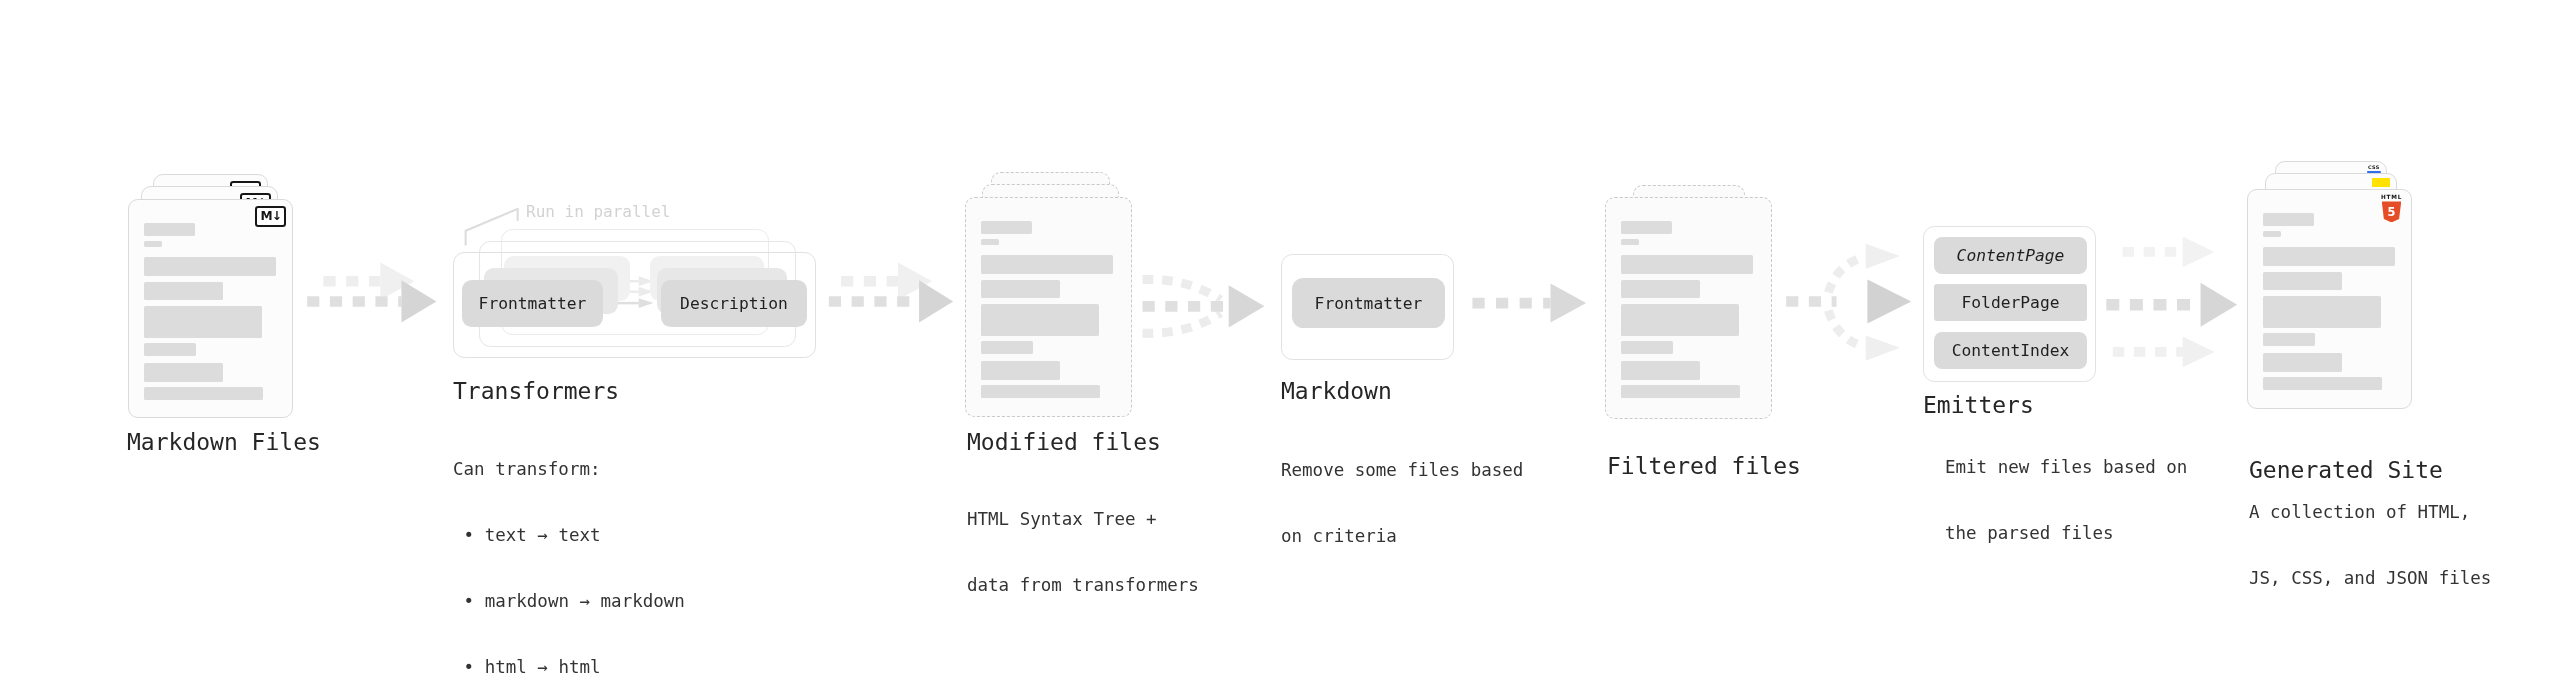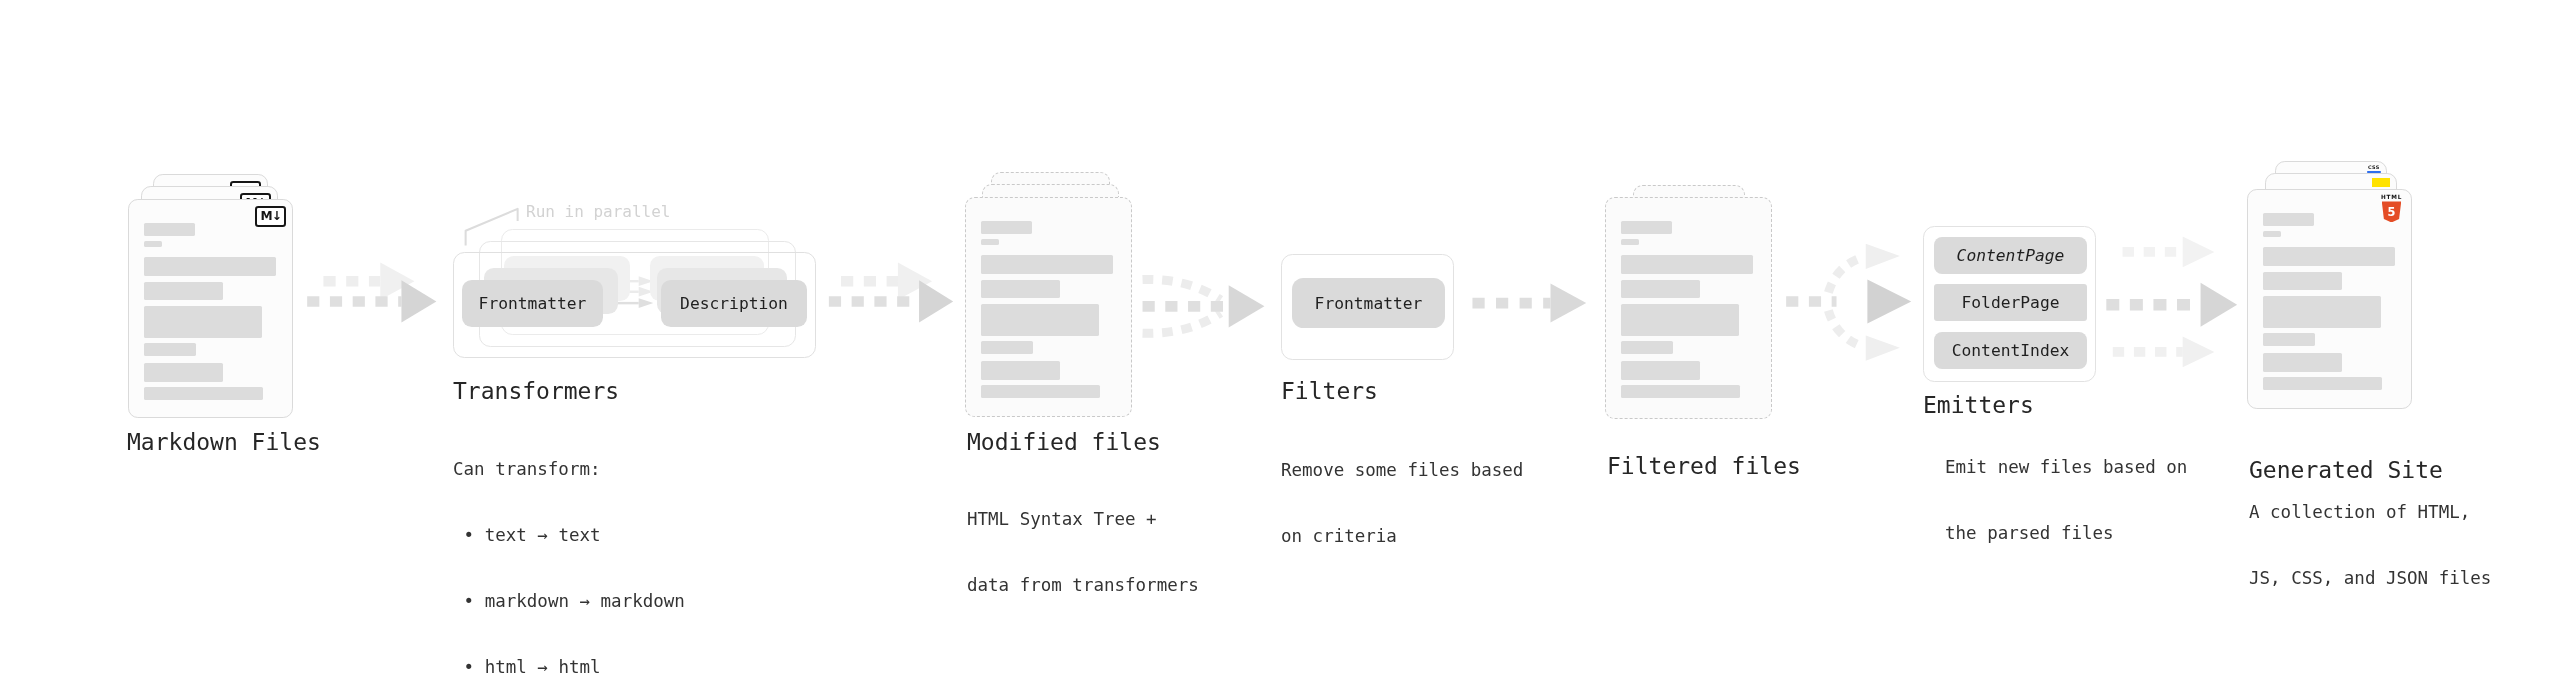--- a/index.html
+++ b/index.html
@@ -178,21 +178,21 @@
     <div class="stage-label" style="left:967px;top:429px;">Modified files</div>
     <div class="stage-desc" style="left:967px;top:464px;">
       <div>HTML Syntax Tree +</div>
       <div>data from transformers</div>
     </div>
   </div>
 
   <div>
     <div class="outline-box bg" style="left:1281px;top:254px;width:173px;height:106px;"></div>
     <div class="pill" style="left:1292px;top:278px;width:153px;height:50px;border-radius:11.4px;">Frontmatter</div>
-    <div class="stage-label" style="left:1281px;top:378px;">Filters</div>
+    <div class="stage-label" style="left:1281px;top:378px;">Markdown</div>
     <div class="stage-desc" style="left:1281px;top:415px;">
       <div>Remove some files based</div>
       <div>on criteria</div>
     </div>
   </div>
 
   <div>
     <div class="file-card dashed" style="left:1633px;top:185px;width:112px;height:219px;"></div>
     <div class="file-card dashed" style="left:1605px;top:197px;width:167px;height:222px;">
       <div class="bars">

